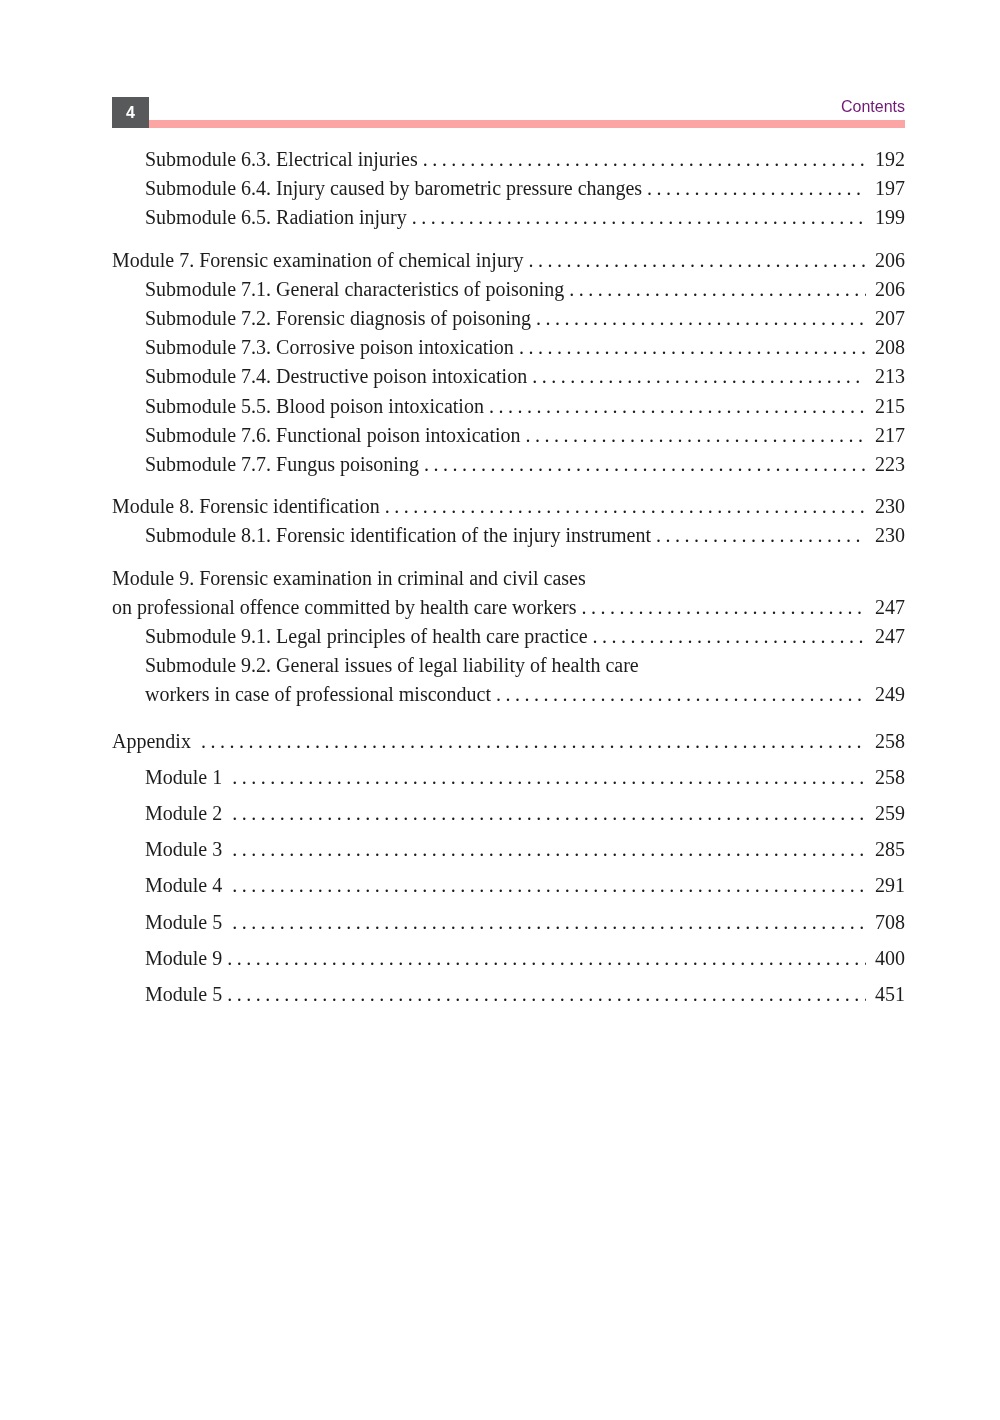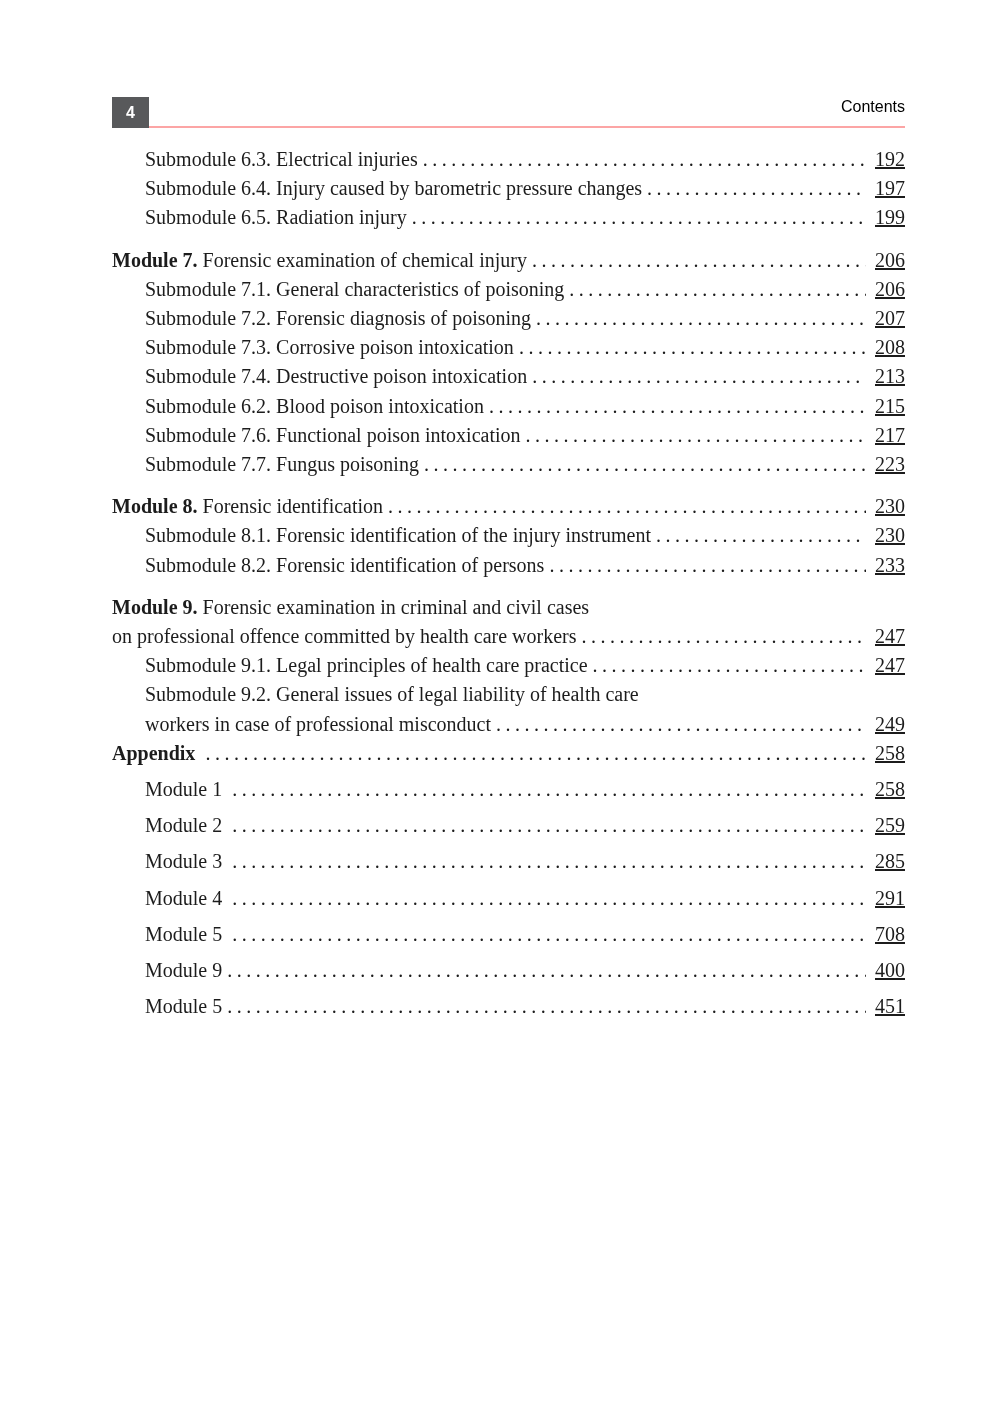--- a/index.html
+++ b/index.html
@@ -17,51 +17,51 @@
   .hdr { display: flex; align-items: flex-end; }
   .pgnum-box {
     width: 37px; height: 31px;
     background: #58595b; color: #ffffff;
     font: 600 16px "Liberation Sans", sans-serif;
     display: flex; align-items: center; justify-content: center;
     flex: 0 0 auto;
   }
   .hdr-right {
     flex: 1; height: 31px;
-    border-bottom: 2px solid #fca5a5;
+    border-bottom: 8px solid #fca5a5;
     text-align: right;
     font: 16px "Liberation Sans", sans-serif;
-    color: #000000;
+    color: #701a75;
     display: flex; align-items: flex-start; justify-content: flex-end;
     padding-top: 1px;
   }
 
   
   .toc { margin-top: 17px; font-size: 20px; }
   .row { display: flex; align-items: baseline; line-height: 29.2px; }
   .row .t { white-space: pre-wrap; }
-  .b { font-weight: bold; white-space: pre-wrap; }
+  .b { font-weight: normal; white-space: pre-wrap; }
   .sub  { padding-left: 33px; }
   .cont { padding-left: 0; }
   .module   { margin-top: 13px; }
-  .appendix { }
+  .appendix { margin-top: 17px; }
   .appx { padding-left: 33px; margin-top: 7px; justify-content: flex-end; }
 
   .dots {
     flex: 1;
     overflow: hidden;
     white-space: nowrap;
     margin: 0 5px 0 5px;
     min-width: 14px;
   }
   .dots::after {
     content: "..................................................................................................................";
     letter-spacing: 4.5px;
   }
-  .pg { flex: 0 0 auto; text-align: right; min-width: 34px; text-decoration: underline; }
+  .pg { flex: 0 0 auto; text-align: right; min-width: 34px; }
 </style>
 </head>
 <body>
 
 <div class="page">
 
   <header class="hdr">
     <div class="pgnum-box">
       <span>4</span>
     </div>
@@ -106,21 +106,21 @@
         <span class="t">Submodule 7.3. Corrosive poison intoxication</span>
         <span class="dots"></span>
         <span class="pg">208</span>
       </div>
       <div class="row sub">
         <span class="t">Submodule 7.4. Destructive poison intoxication</span>
         <span class="dots"></span>
         <span class="pg">213</span>
       </div>
       <div class="row sub">
-        <span class="t">Submodule 6.2. Blood poison intoxication</span>
+        <span class="t">Submodule 5.5. Blood poison intoxication</span>
         <span class="dots"></span>
         <span class="pg">215</span>
       </div>
       <div class="row sub">
         <span class="t">Submodule 7.6. Functional poison intoxication</span>
         <span class="dots"></span>
         <span class="pg">217</span>
       </div>
       <div class="row sub">
         <span class="t">Submodule 7.7. Fungus poisoning</span>
@@ -131,25 +131,20 @@
         <span class="b">Module 8.</span>
         <span class="t"> Forensic identification</span>
         <span class="dots"></span>
         <span class="pg">230</span>
       </div>
       <div class="row sub">
         <span class="t">Submodule 8.1. Forensic identification of the injury instrument</span>
         <span class="dots"></span>
         <span class="pg">230</span>
       </div>
-      <div class="row sub">
-        <span class="t">Submodule 8.2. Forensic identification of persons</span>
-        <span class="dots"></span>
-        <span class="pg">233</span>
-      </div>
       <div class="row module">
         <span class="b">Module 9.</span>
         <span class="t"> Forensic examination in criminal and civil cases</span>
       </div>
       <div class="row cont">
         <span class="t">on professional offence committed by health care workers</span>
         <span class="dots"></span>
         <span class="pg">247</span>
       </div>
       <div class="row sub">

